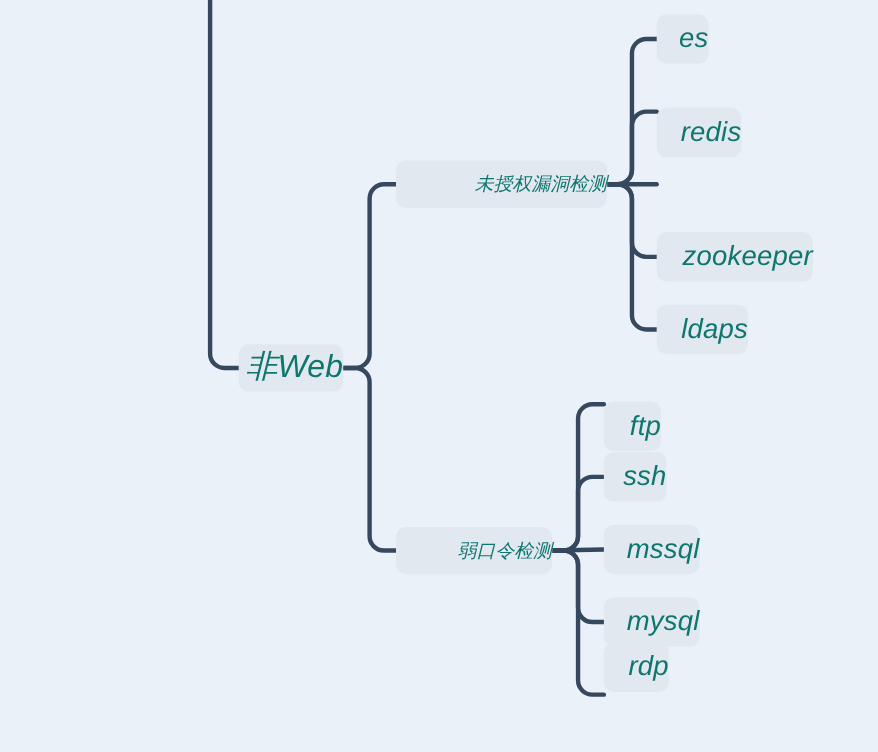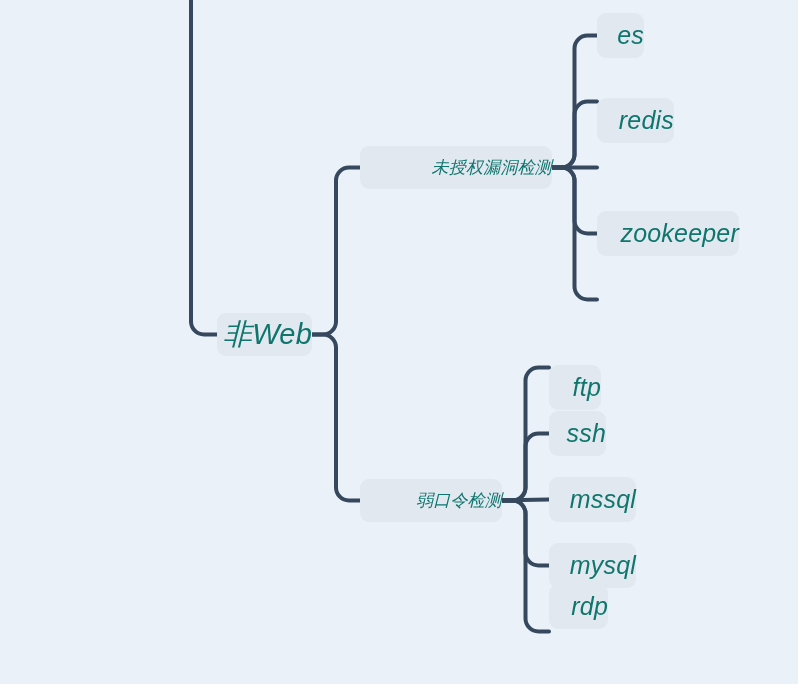--- a/index.html
+++ b/index.html
@@ -86,20 +86,23 @@
 
   <div class="node leaf-node" style="left: 597px; top: 13px; width: 47px; height: 45px;">
     <span class="node-label">es</span>
   </div>
   <div class="node leaf-node" style="left: 597px; top: 79px; width: 77px; height: 45px; margin-top: 19px;">
     <span class="node-label">redis</span>
   </div>
   <div class="node leaf-node" style="left: 597px; top: 211px; width: 142px; height: 45px;">
     <span class="node-label">zookeeper</span>
   </div>
+  <div class="node leaf-node" style="left: 597px; top: 277px; width: 83px; height: 45px;">
+    <span class="node-label">ldaps</span>
+  </div>
 
   <div class="node branch-node" style="left: 360px; top: 479px; width: 142px; height: 43px;">
     <span class="node-label">弱口令检测</span>
   </div>
 
   <div class="node leaf-node" style="left: 549px; top: 345px; width: 52px; height: 45px; margin-top: 20px;">
     <span class="node-label">ftp</span>
   </div>
   <div class="node leaf-node" style="left: 549px; top: 411px; width: 57px; height: 45px;">
     <span class="node-label">ssh</span>

